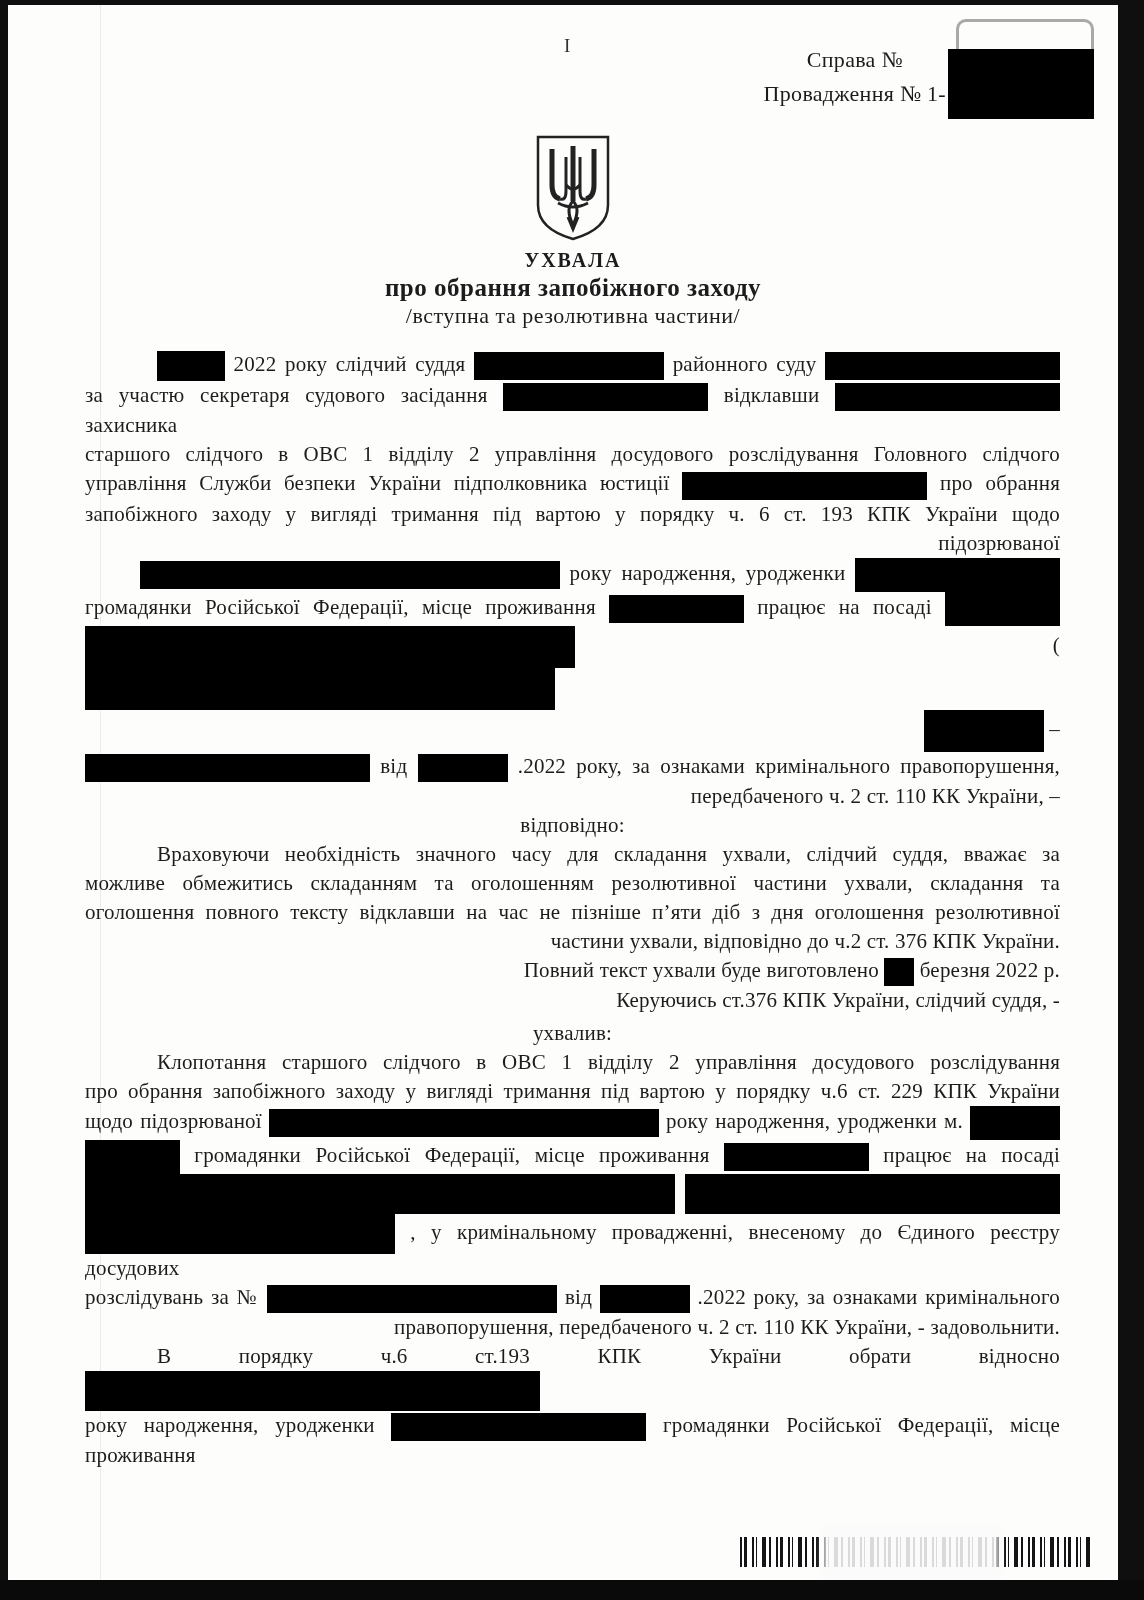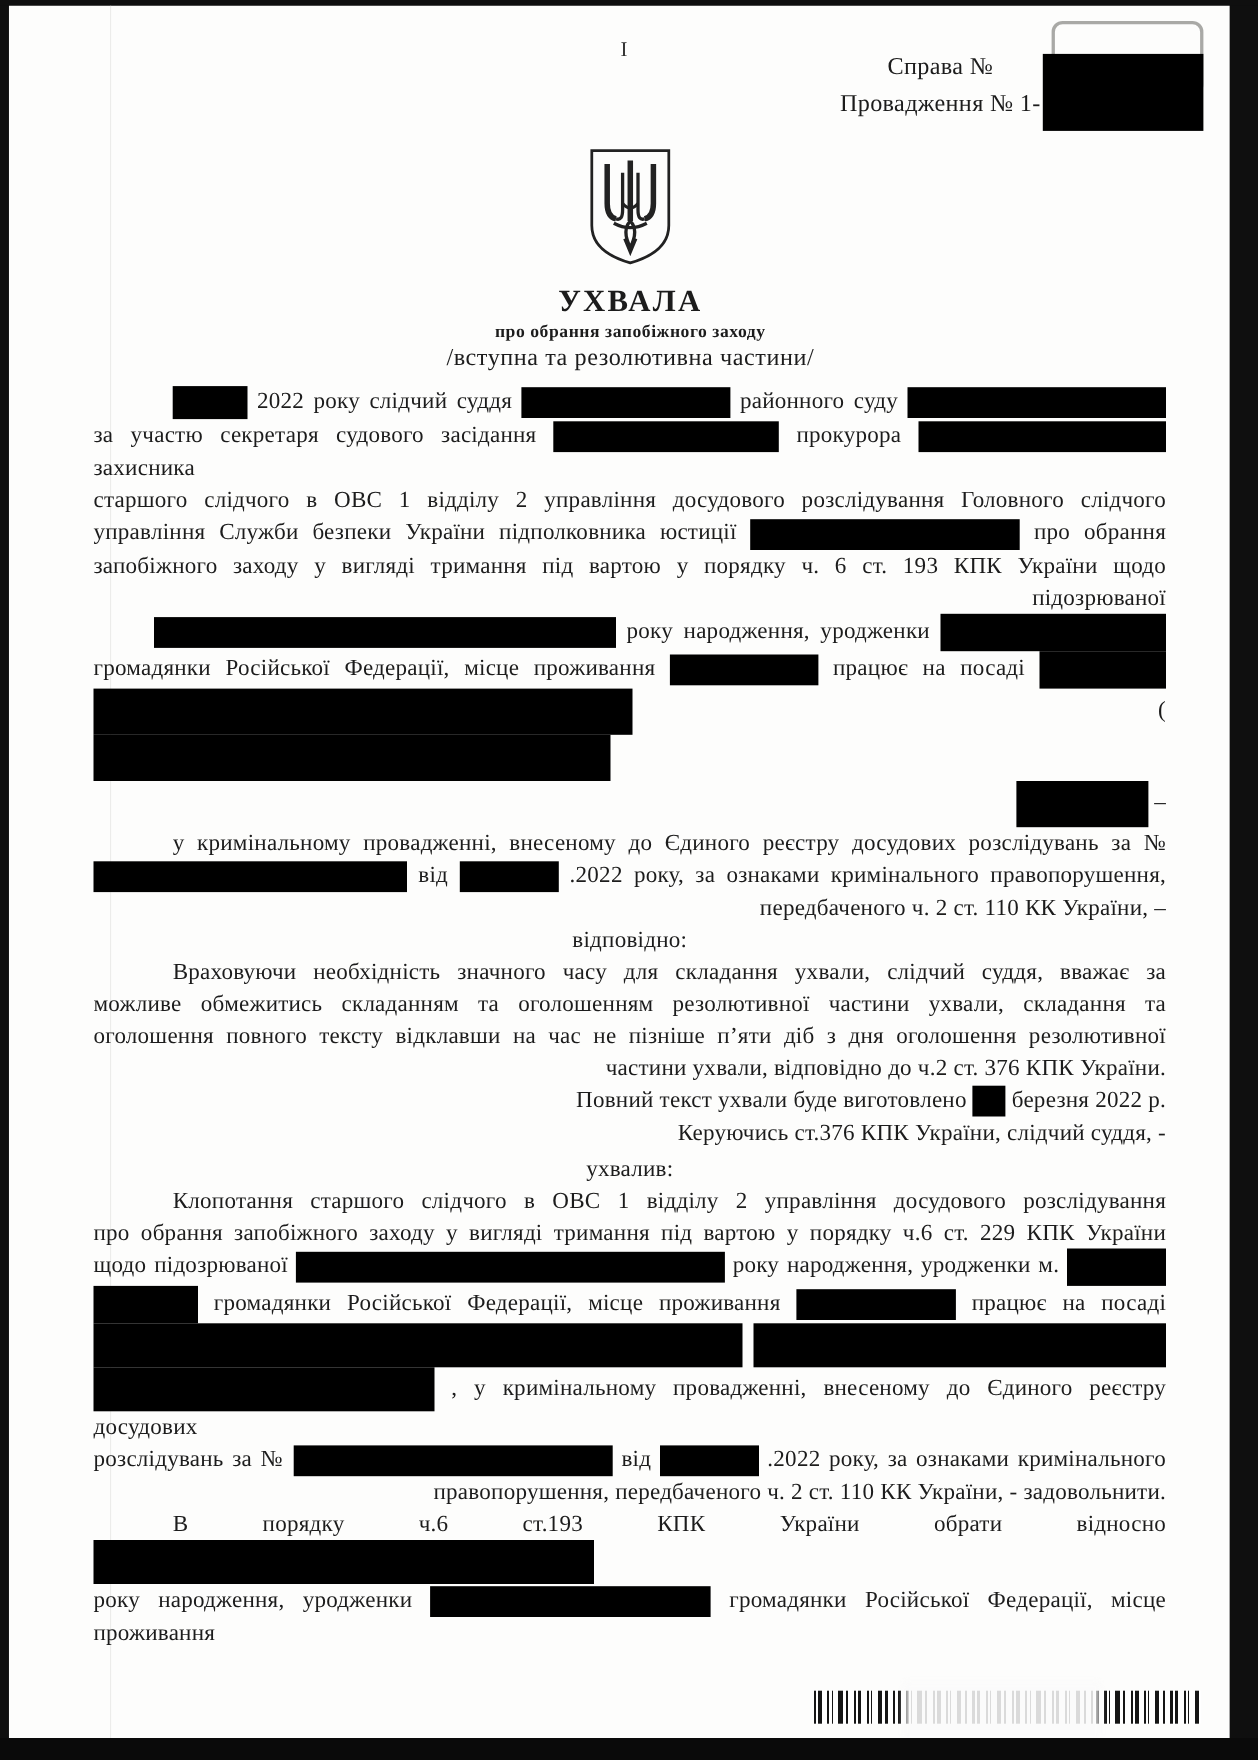--- a/index.html
+++ b/index.html
@@ -10,22 +10,22 @@
   .fold-line{position:absolute;left:92px;top:0;width:1px;height:100%;background:#ececea;}
   .corner-mark{position:absolute;left:556px;top:30px;font-size:19px;color:#333;}
   .header{position:absolute;top:38px;right:172px;text-align:center;font-size:22px;line-height:34px;
           letter-spacing:.3px;white-space:nowrap;}
   .stamp{position:absolute;left:948px;top:14px;width:132px;height:62px;border:3px solid #a9a9a6;
          border-radius:10px;transform:rotate(180deg);color:#a9a9a6;font-weight:bold;
          font-size:27px;letter-spacing:2px;text-align:center;line-height:40px;z-index:1;}
   .header-redaction{position:absolute;left:940px;top:44px;width:146px;height:70px;background:#000;z-index:2;}
   .masthead{position:absolute;left:70px;top:128px;width:990px;text-align:center;}
   .emblem{display:block;margin:0 auto;width:82px;height:110px;}
-  .title-main{margin-top:16px;font-size:28px;font-weight:bold;letter-spacing:2px;}
-  .title-sub{font-size:16px;font-weight:bold;letter-spacing:.5px;margin-top:2px;}
+  .title-main{margin-top:6px;font-size:20px;font-weight:bold;letter-spacing:2px;}
+  .title-sub{font-size:25px;font-weight:bold;letter-spacing:.5px;margin-top:2px;}
   .title-sub2{font-size:22px;letter-spacing:.5px;margin-top:1px;}
   .doc-body{position:absolute;left:77px;top:345px;width:975px;font-size:21px;}
   .line{min-height:29px;line-height:29px;letter-spacing:.2px;}
   .line.justify{text-align:justify;text-align-last:justify;}
   .line.left{text-align:right;}
   .line.center{text-align:center;text-align-last:center;}
   .redaction{display:inline-block;background:#000;vertical-align:middle;position:relative;
              overflow:hidden;}
   .redaction .leak{position:absolute;left:6px;top:0;color:#474747;font-size:19px;line-height:28px;
                    letter-spacing:3px;}
@@ -77,30 +77,29 @@
           <path d="M36 84 L41 96 L46 84"></path>
         </g>
       </svg>
       <div class="title-main">УХВАЛА</div>
       <div class="title-sub">про обрання запобіжного заходу</div>
       <div class="title-sub2">/вступна та резолютивна частини/</div>
     </div>
 
     <div class="doc-body" id="doc-body">
         <div class="line justify" style="text-indent: 72px;"><span class="redaction" style="width: 68px; height: 30px;"><span class="leak">04 03</span></span> <span>2022 року слідчий суддя</span> <span class="redaction" style="width: 190px; height: 28px;"></span> <span>районного суду</span> <span class="redaction" style="width: 235px; height: 28px;"></span></div>
-        <div class="line justify"><span>за участю секретаря судового засідання</span> <span class="redaction" style="width: 205px; height: 28px;"></span> <span>прокурора</span> <span class="redaction" style="width: 225px; height: 28px;"></span> <span>захисника</span></div>
+        <div class="line justify"><span>за участю секретаря судового засідання</span> <span class="redaction" style="width: 205px; height: 28px;"></span> <span>відклавши</span> <span class="redaction" style="width: 225px; height: 28px;"></span> <span>захисника</span></div>
         <div class="line justify"><span>старшого слідчого в ОВС 1 відділу 2 управління досудового розслідування Головного слідчого</span></div>
         <div class="line justify"><span>управління Служби безпеки України підполковника юстиції</span> <span class="redaction" style="width: 245px; height: 28px;"></span> <span>про обрання</span></div>
         <div class="line justify"><span>запобіжного заходу у вигляді тримання під вартою  у порядку ч. 6 ст. 193 КПК України щодо</span></div>
         <div class="line left"><span>підозрюваної</span></div>
         <div class="line justify" style="text-indent: 55px;"><span class="redaction" style="width: 420px; height: 28px;"></span> <span>року народження, уродженки</span> <span class="redaction" style="width: 205px; height: 34px;"></span></div>
         <div class="line justify"><span>громадянки Російської Федерації, місце проживання</span> <span class="redaction" style="width: 135px; height: 28px;"></span> <span>працює на посаді</span> <span class="redaction" style="width: 115px; height: 34px;"></span></div>
         <div class="line justify"><span class="redaction" style="width: 490px; height: 42px;"></span> <span>(</span> <span class="redaction" style="width: 470px; height: 42px;"></span></div>
         <div class="line left"><span class="redaction" style="width: 120px; height: 42px;"></span> <span>–</span></div>
-        <div class="line justify" style="text-indent: 72px;"><span>у кримінальному провадженні, внесеному до Єдиного реєстру досудових розслідувань за №</span></div>
         <div class="line justify"><span class="redaction" style="width: 285px; height: 28px;"></span> <span>від</span> <span class="redaction" style="width: 90px; height: 28px;"></span> <span>.2022 року, за ознаками кримінального правопорушення,</span></div>
         <div class="line left"><span>передбаченого ч. 2 ст. 110 КК України, –</span></div>
         <div class="line center"><span>відповідно:</span></div>
         <div class="line justify" style="text-indent: 72px;"><span>Враховуючи необхідність значного часу для складання ухвали, слідчий суддя, вважає за</span></div>
         <div class="line justify"><span>можливе обмежитись складанням та оголошенням резолютивної частини ухвали, складання та</span></div>
         <div class="line justify"><span>оголошення повного тексту відклавши на час не пізніше п’яти діб з дня оголошення резолютивної</span></div>
         <div class="line left"><span>частини ухвали, відповідно до ч.2 ст. 376 КПК України.</span></div>
         <div class="line left" style="text-indent: 72px;"><span>Повний текст ухвали буде виготовлено</span> <span class="redaction" style="width: 30px; height: 28px;"></span> <span>березня 2022 р.</span></div>
         <div class="line left" style="text-indent: 72px;"><span>Керуючись ст.376 КПК України, слідчий суддя, -</span></div>
         <div class="line center" style="margin-top: 4px;"><span>ухвалив:</span></div>

